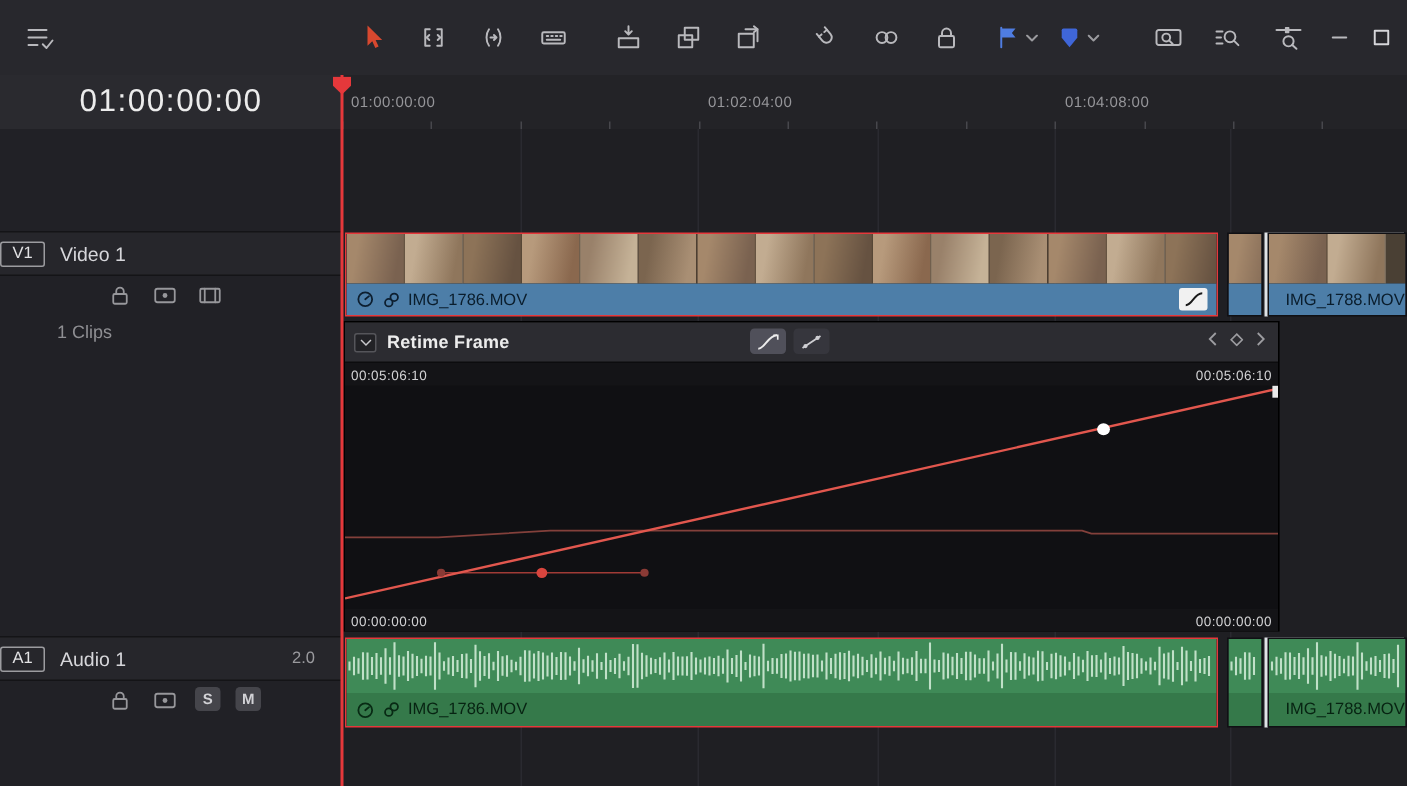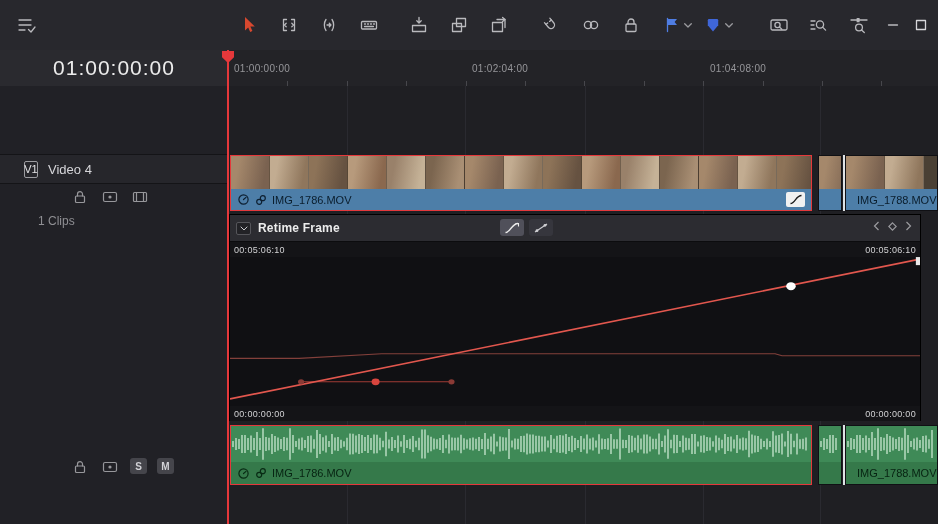--- a/index.html
+++ b/index.html
@@ -15,21 +15,21 @@
   .tc-display{position:absolute;left:0;top:50px;width:228px;height:36px;background:#2a2a2f;display:flex;align-items:center;justify-content:center;border-bottom:1px solid #131316;}
   .tc-display span{font-size:21px;color:#ececec;letter-spacing:1px;font-weight:500;}
   .ruler{position:absolute;left:228px;top:50px;width:710px;height:36px;background:#232327;border-bottom:1px solid #131316;overflow:hidden;}
   .rlabel{position:absolute;top:13px;font-size:10px;color:#96969a;letter-spacing:.3px;}
   .rl0{left:6px}.rl1{left:244px}.rl2{left:482px}
   .tick{position:absolute;bottom:0;width:1px;height:5px;background:#47474c;}
   
   .left-panel{position:absolute;left:0;top:86px;width:228px;height:438px;background:#212126;}
   .track-head{position:absolute;left:0;width:228px;height:28px;background:#26262b;border-top:1px solid #141417;border-bottom:1px solid #141417;display:flex;align-items:center;}
   .vhead{top:68px}.ahead{top:338px}
-  .badge{width:14px;height:17px;margin-left:24px;border:1px solid #9c9ca0;border-radius:2px;color:#e3e3e5;font-size:11px;display:flex;align-items:center;justify-content:center;background:none;padding:0;cursor:pointer;}
+  .badge{width:30px;height:17px;border:1px solid #9c9ca0;border-radius:2px;color:#e3e3e5;font-size:11px;display:flex;align-items:center;justify-content:center;background:none;padding:0;cursor:pointer;}
   .tname{margin-left:10px;font-size:13px;color:#d6d6da;}
   .chantxt{margin-left:auto;margin-right:18px;font-size:11px;color:#9a9a9e;}
   .trow-icons{position:absolute;display:flex;gap:10px;left:70px;}
   .vicons{top:102px}.aicons{top:372px}
   .pbtn{width:20px;height:18px;display:flex;align-items:center;justify-content:center;background:none;border:none;padding:0;cursor:pointer;}
   .pic{stroke:#97979b;fill:none;stroke-width:1.2;stroke-linecap:round;stroke-linejoin:round;}
   .sqbtn{width:17px;height:16px;border-radius:3px;background:#45454b;border:none;color:#d2d2d6;font-size:10px;font-weight:700;display:flex;align-items:center;justify-content:center;cursor:pointer;padding:0;}
   .clip-count{position:absolute;left:38px;top:128px;font-size:12px;color:#8f8f93;}
   
   .timeline-area{position:absolute;left:228px;top:86px;width:710px;height:438px;background:#1f1f23;overflow:hidden;}
@@ -44,21 +44,21 @@
   .alabel{height:22px;background:#35794a;display:flex;align-items:center;padding:0 6px;gap:5px;}
   .alabel .cic{stroke:#082a14;}
   .cic{fill:none;stroke-width:1.2;stroke-linecap:round;}
   .clipname{font-size:11px;font-weight:400;color:#0a1d2c;white-space:nowrap;}
   .alabel .clipname{color:#072312;}
   .retime-ind{margin-left:auto;width:19px;height:15px;background:#f1f1f1;border-radius:2px;display:flex;align-items:center;justify-content:center;cursor:pointer;}
   .wave{position:relative;height:36px;background:#3f8a57;overflow:hidden;}
   .wave svg{position:absolute;left:0;top:0;}
   .edit-mark{box-shadow:-2px 0 0 #dfe3e6;}
   
-  .retime{position:absolute;left:1px;top:128px;width:692px;height:207px;background:#141417;border:1px solid #000;box-sizing:border-box;z-index:3;}
+  .retime{position:absolute;left:1px;top:128px;width:624px;height:207px;background:#141417;border:1px solid #000;box-sizing:border-box;z-index:3;}
   .rt-head{position:relative;height:26px;background:#2c2c31;border-bottom:1px solid #0c0c0e;display:flex;align-items:center;padding:0 6px;gap:7px;}
   .rt-dd{width:15px;height:13px;background:#222226;border:1px solid #55555a;border-radius:2px;display:flex;align-items:center;justify-content:center;cursor:pointer;padding:0;}
   .rt-title{font-size:12px;font-weight:700;color:#ececec;letter-spacing:.2px;}
   .rt-modes{position:absolute;left:270px;top:4px;display:flex;gap:5px;}
   .rt-btn{width:24px;height:17px;border:none;border-radius:3px;background:#36363d;display:flex;align-items:center;justify-content:center;cursor:pointer;padding:0;}
   .rt-btn.active{background:#50505a;}
   .rt-nav{position:absolute;right:8px;top:6px;display:flex;gap:8px;align-items:center;}
   .rt-nav span{display:flex;align-items:center;cursor:pointer;}
   .rt-tc{height:15px;display:flex;justify-content:space-between;align-items:center;padding:0 4px;background:#141417;}
   .rt-tc span{font-size:9px;color:#d2d2d4;letter-spacing:.3px;}
@@ -234,21 +234,21 @@
       <div class="tick" style="left: 415.8px;"></div>
       <div class="tick" style="left: 475.2px;"></div>
       <div class="tick" style="left: 534.6px;"></div>
       <div class="tick" style="left: 594px;"></div>
       <div class="tick" style="left: 653.4px;"></div>
     </div>
 
   <div class="left-panel">
     <div class="track-head vhead">
       <button class="badge">V1</button>
-      <span class="tname">Video 4</span>
+      <span class="tname">Video 1</span>
     </div>
     <div class="trow-icons vicons">
       <button class="pbtn">
         <svg class="pic" width="16" height="16" viewBox="0 0 16 16">
             <rect x="3.5" y="7" width="9" height="6.5" rx="1"></rect>
             <path d="M5.5 7V5.2a2.5 2.5 0 0 1 5 0V7"></path>
           </svg>
       </button>
       <button class="pbtn">
         <svg class="pic" width="18" height="16" viewBox="0 0 18 16">
@@ -258,20 +258,25 @@
       </button>
       <button class="pbtn">
         <svg class="pic" width="18" height="16" viewBox="0 0 18 16">
             <rect x="2.5" y="3.5" width="13" height="9" rx="1"></rect>
             <path d="M5.5 3.5v9M12.5 3.5v9"></path>
           </svg>
       </button>
     </div>
     <div class="clip-count">1 Clips</div>
 
+    <div class="track-head ahead">
+      <button class="badge">A1</button>
+      <span class="tname">Audio 1</span>
+      <span class="chantxt">2.0</span>
+    </div>
     <div class="trow-icons aicons">
       <button class="pbtn">
         <svg class="pic" width="16" height="16" viewBox="0 0 16 16">
             <rect x="3.5" y="7" width="9" height="6.5" rx="1"></rect>
             <path d="M5.5 7V5.2a2.5 2.5 0 0 1 5 0V7"></path>
           </svg>
       </button>
       <button class="pbtn">
         <svg class="pic" width="18" height="16" viewBox="0 0 18 16">
             <rect x="2.5" y="3.5" width="13" height="9" rx="1.5"></rect>

